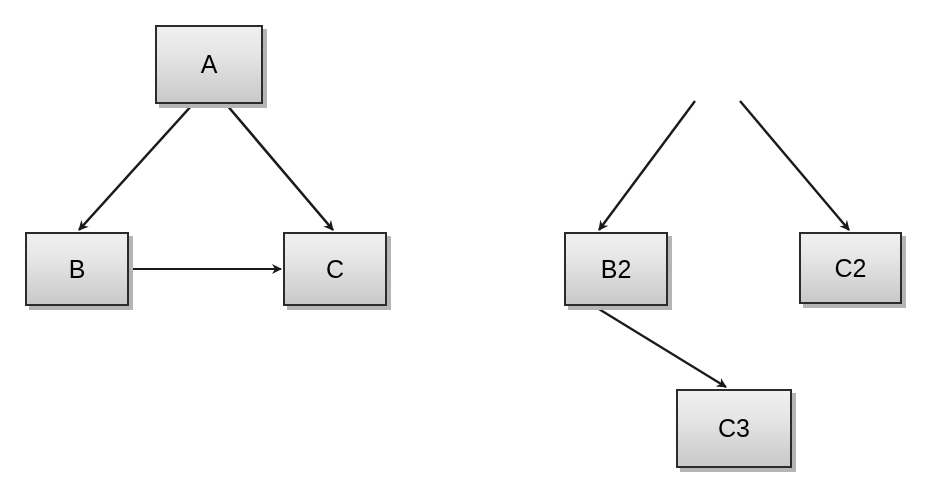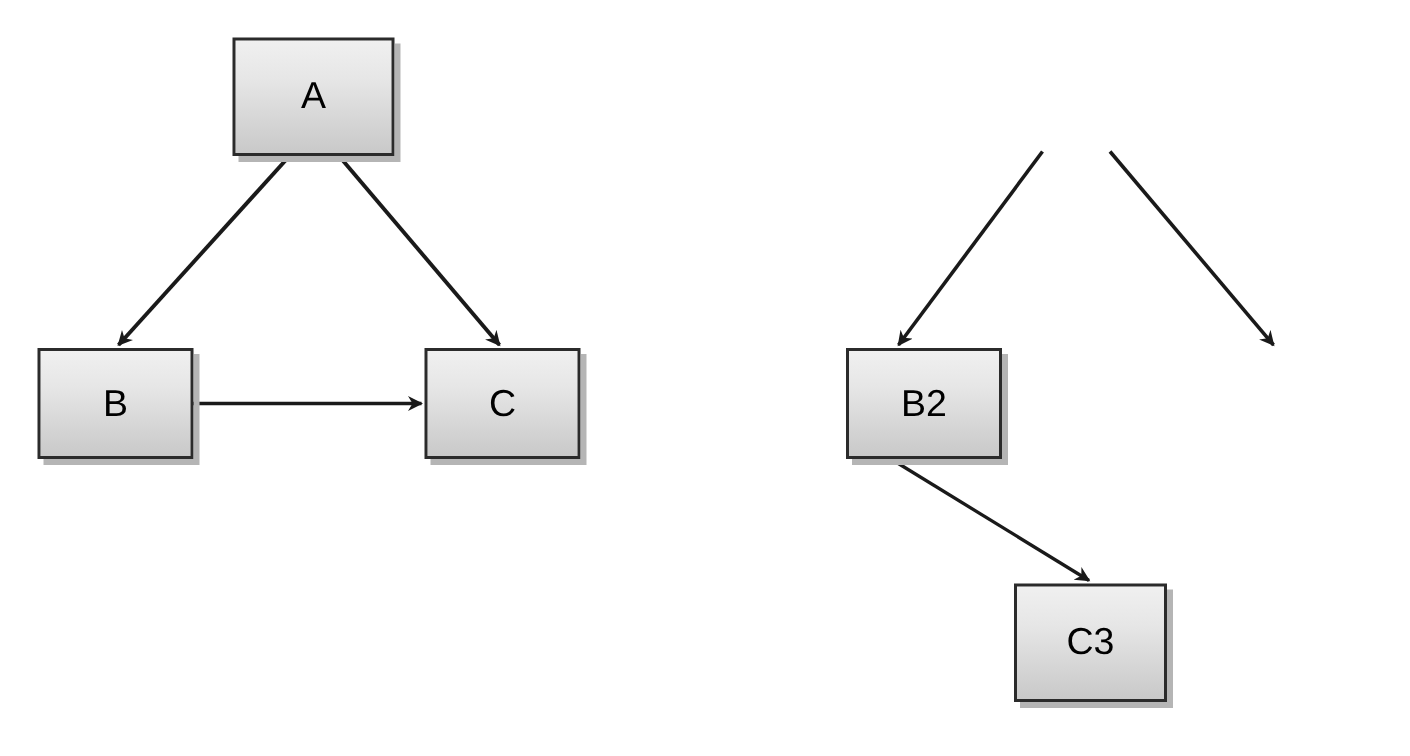--- a/index.html
+++ b/index.html
@@ -80,18 +80,21 @@
 
   <div class="node" style="left:283px; top:232px; width:104px; height:74px;">
     <span class="node-label">C</span>
   </div>
 
 
   <div class="node" style="left:541px; top:232px; width:104px; height:74px;margin-left:23px;">
     <span class="node-label">B2</span>
   </div>
 
+  <div class="node" style="left:799px; top:232px; width:103px; height:72px;">
+    <span class="node-label">C2</span>
+  </div>
 
-  <div class="node" style="left:676px; top:389px; width:102px; height:79px;">
+  <div class="node" style="left:676px; top:389px; width:116px; height:79px;">
     <span class="node-label">C3</span>
   </div>
 
 </div>
 
 </body></html>

